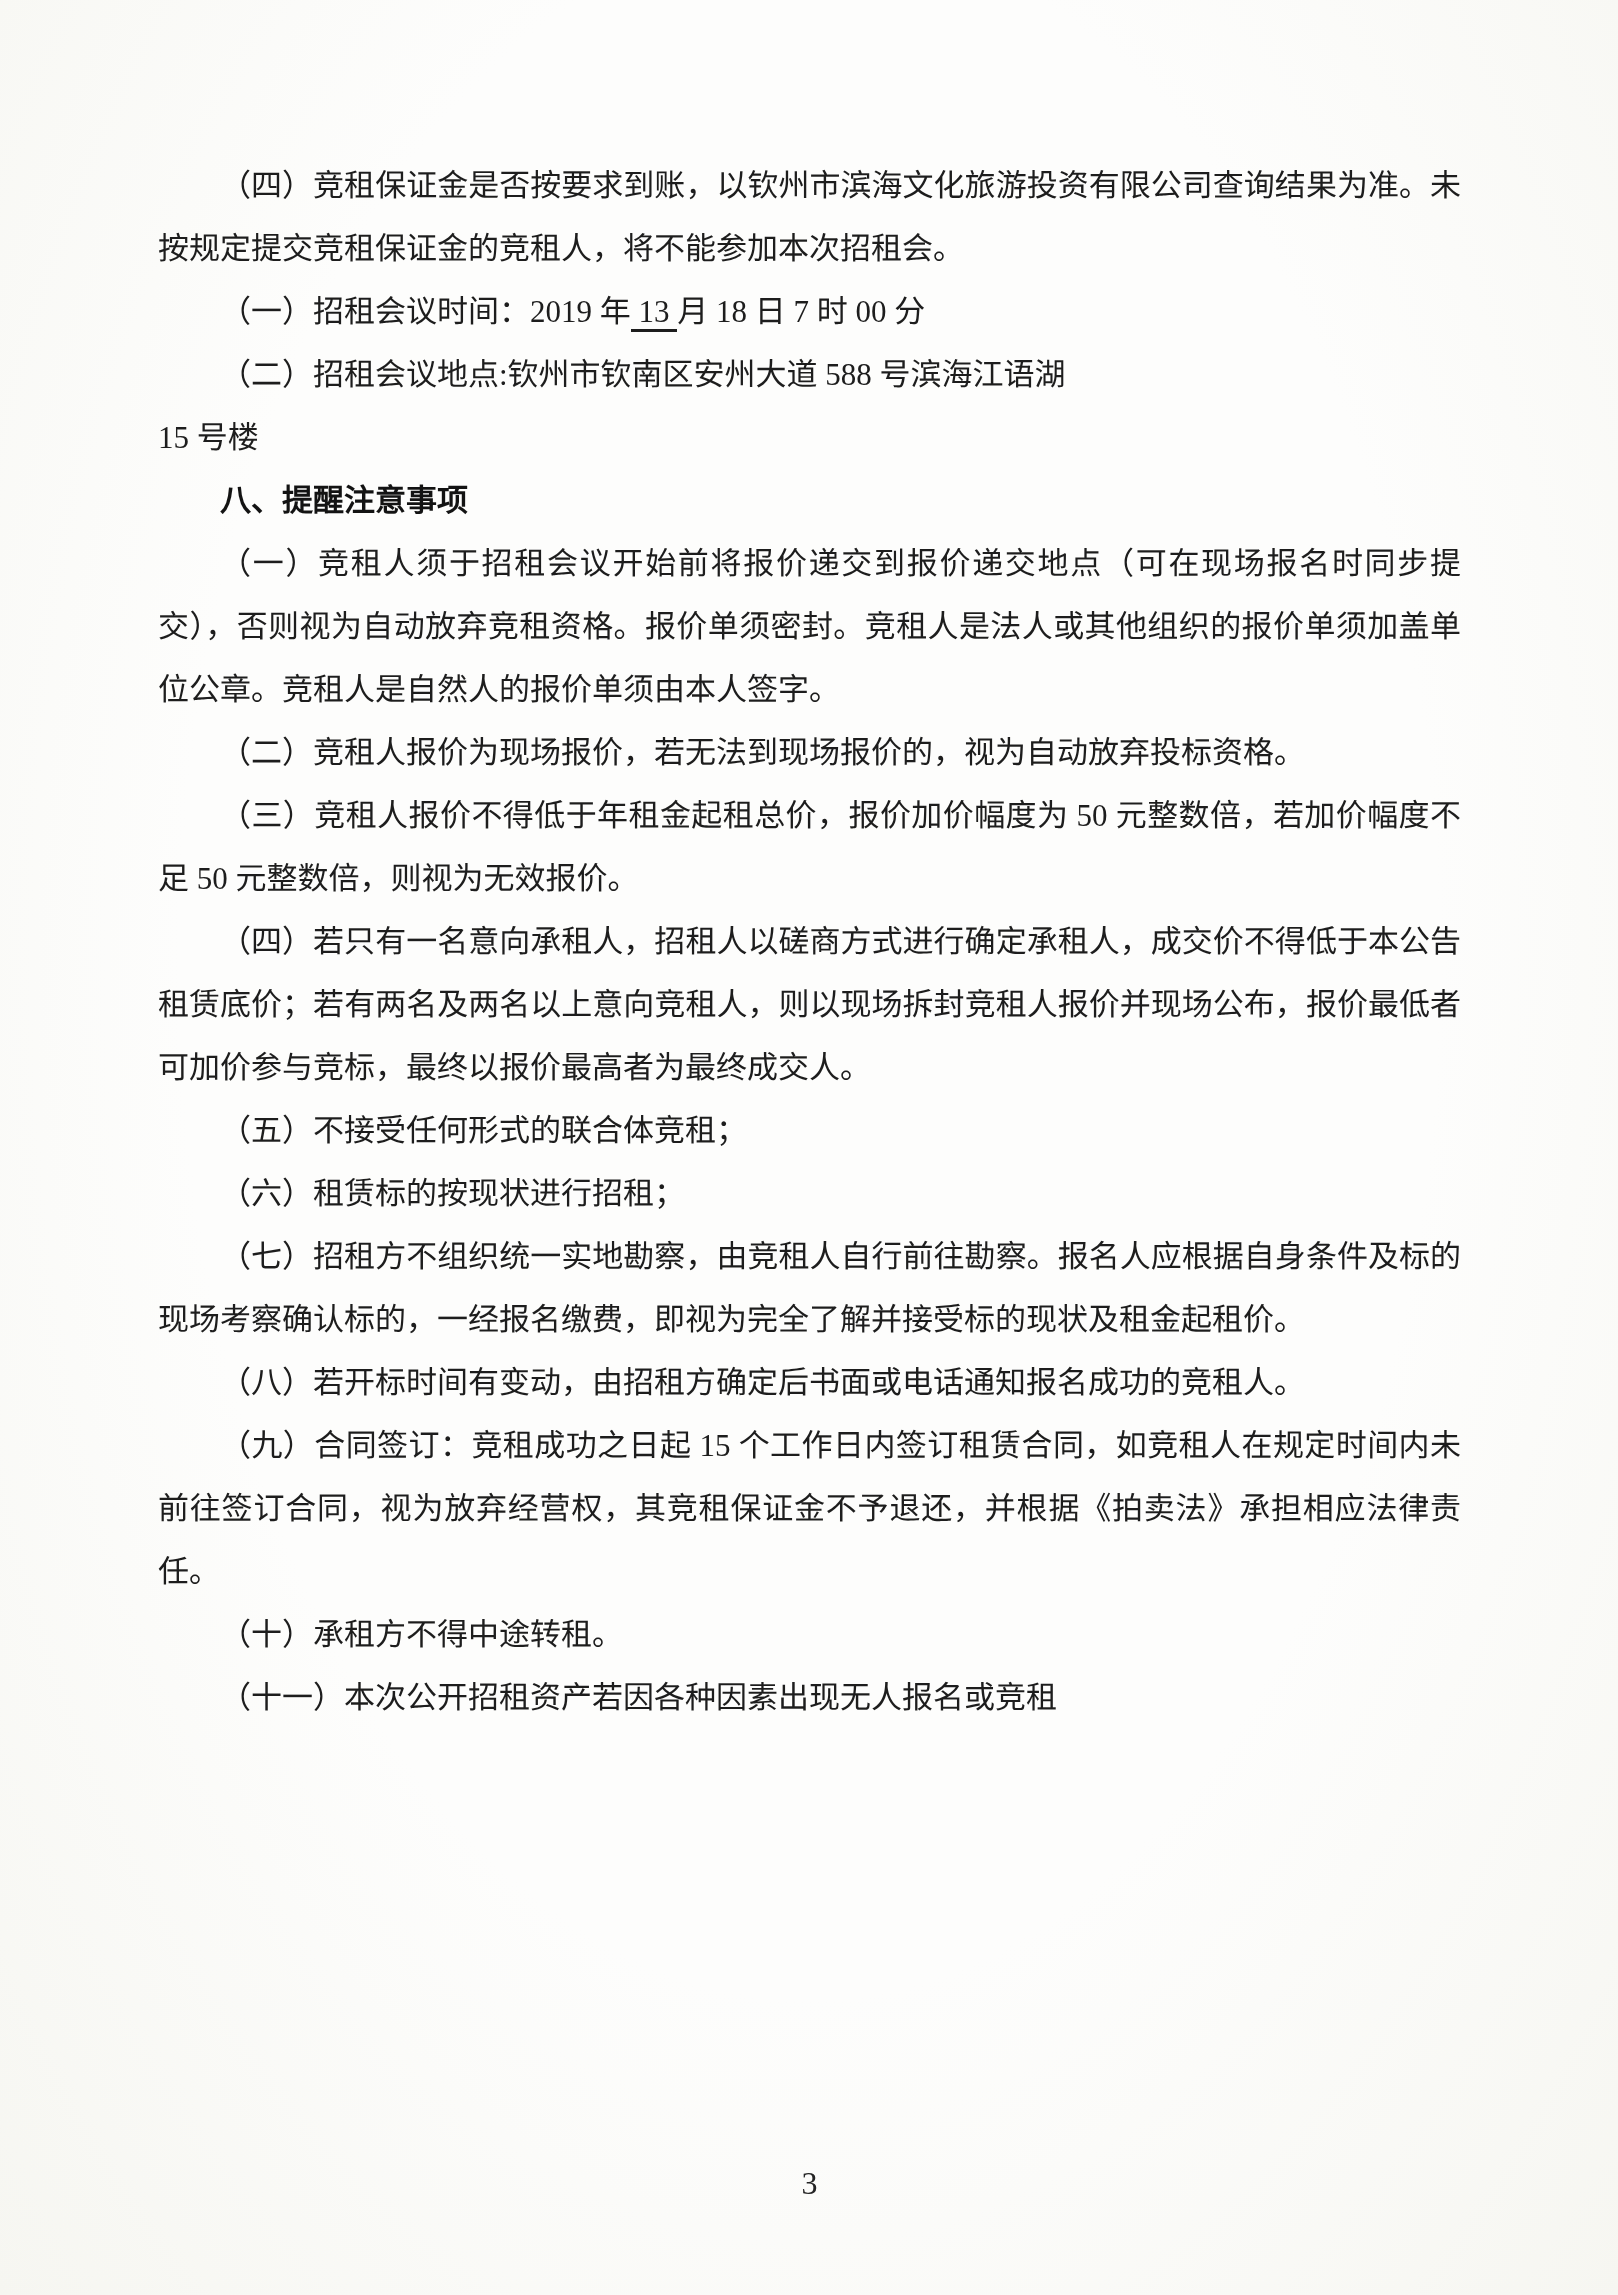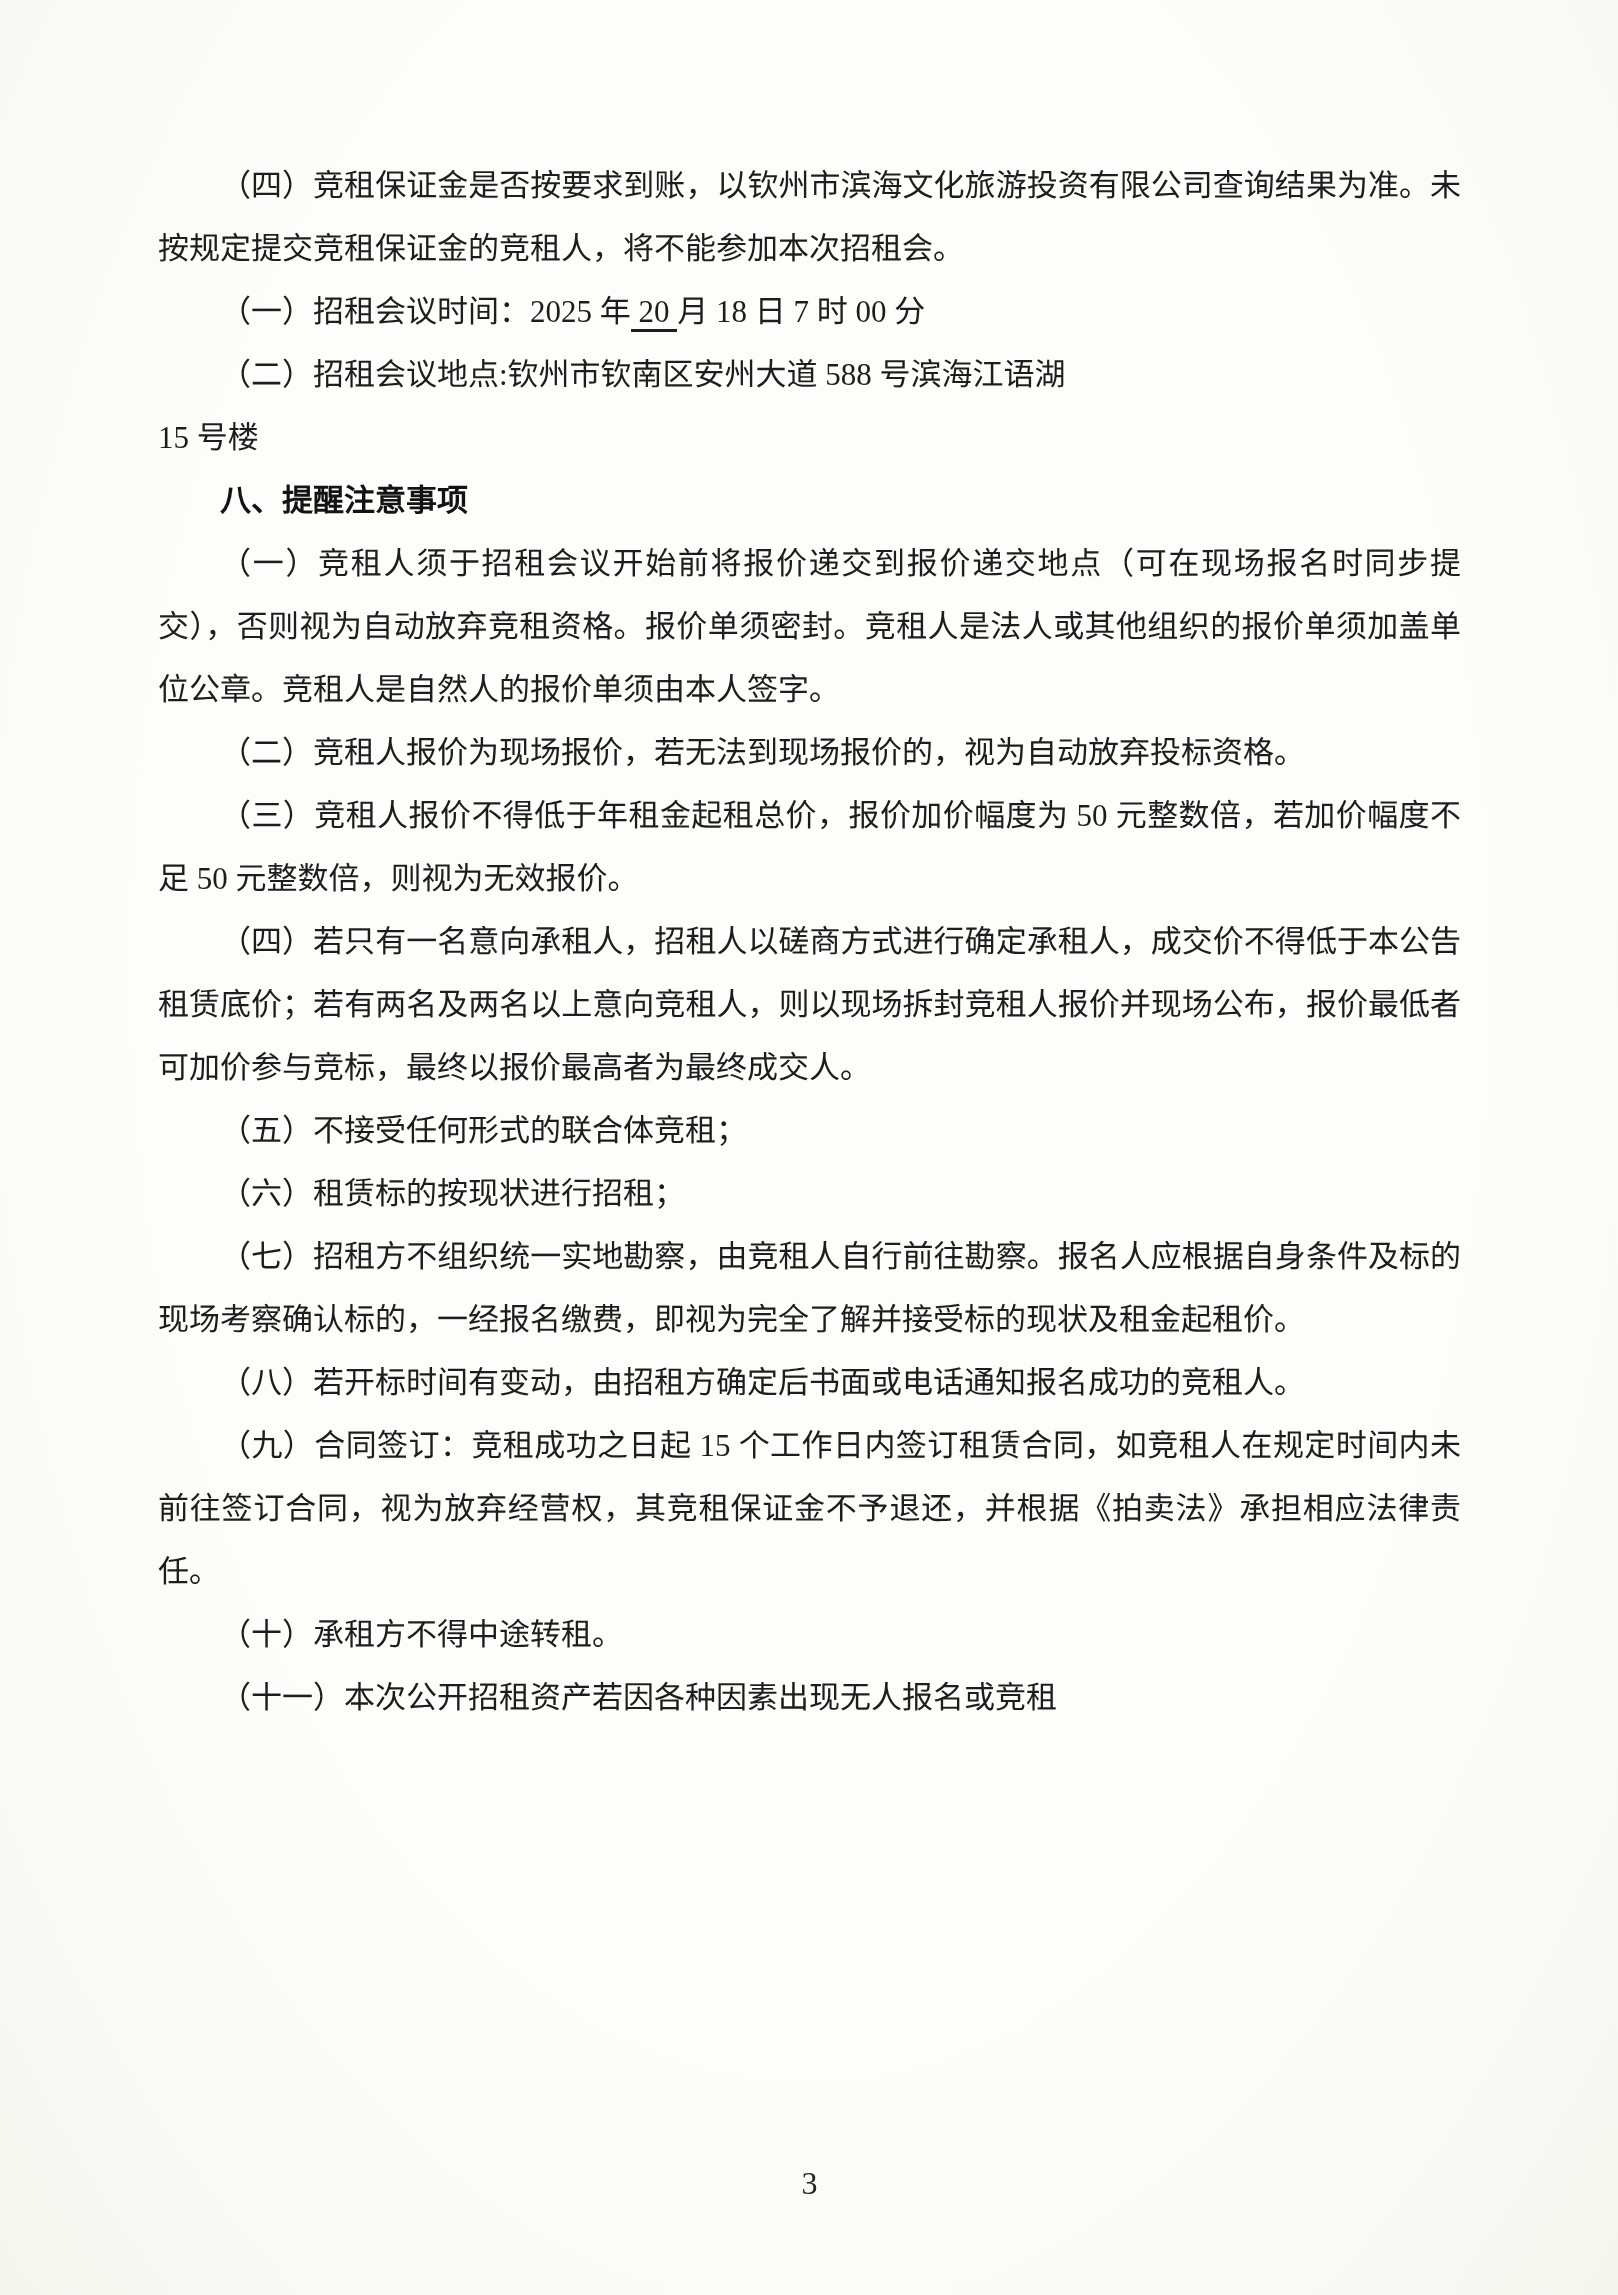--- a/index.html
+++ b/index.html
@@ -53,17 +53,17 @@
     font-size: 32px;
     line-height: 36px;
     color: #242424;
     font-family: "Liberation Serif", serif;
   }
 </style>
 </head>
 <body>
 
 <div class="page">
-  <div class="doc"><p class="body"><span>（四）竞租保证金是否按要求到账，以钦州市滨海文化旅游投资有限公司查询结果为准。未按规定提交竞租保证金的竞租人，将不能参加本次招租会。</span></p><p class="body"><span>（一）招租会议时间：2025 年</span><span class="u"> 20 </span><span>月 18 日 7 时 00 分</span></p><p class="body"><span>（二）招租会议地点:钦州市钦南区安州大道 588 号滨海江语湖
+  <div class="doc"><p class="body"><span>（四）竞租保证金是否按要求到账，以钦州市滨海文化旅游投资有限公司查询结果为准。未按规定提交竞租保证金的竞租人，将不能参加本次招租会。</span></p><p class="body"><span>（一）招租会议时间：2019 年</span><span class="u"> 13 </span><span>月 18 日 7 时 00 分</span></p><p class="body"><span>（二）招租会议地点:钦州市钦南区安州大道 588 号滨海江语湖
 15 号楼</span></p><p class="heading"><span>八、提醒注意事项</span></p><p class="body"><span>（一）竞租人须于招租会议开始前将报价递交到报价递交地点（可在现场报名时同步提交），否则视为自动放弃竞租资格。报价单须密封。竞租人是法人或其他组织的报价单须加盖单位公章。竞租人是自然人的报价单须由本人签字。</span></p><p class="body"><span>（二）竞租人报价为现场报价，若无法到现场报价的，视为自动放弃投标资格。</span></p><p class="body"><span>（三）竞租人报价不得低于年租金起租总价，报价加价幅度为 50 元整数倍，若加价幅度不足 50 元整数倍，则视为无效报价。</span></p><p class="body"><span>（四）若只有一名意向承租人，招租人以磋商方式进行确定承租人，成交价不得低于本公告租赁底价；若有两名及两名以上意向竞租人，则以现场拆封竞租人报价并现场公布，报价最低者可加价参与竞标，最终以报价最高者为最终成交人。</span></p><p class="body"><span>（五）不接受任何形式的联合体竞租；</span></p><p class="body"><span>（六）租赁标的按现状进行招租；</span></p><p class="body"><span>（七）招租方不组织统一实地勘察，由竞租人自行前往勘察。报名人应根据自身条件及标的现场考察确认标的，一经报名缴费，即视为完全了解并接受标的现状及租金起租价。</span></p><p class="body"><span>（八）若开标时间有变动，由招租方确定后书面或电话通知报名成功的竞租人。</span></p><p class="body"><span>（九）合同签订：竞租成功之日起 15 个工作日内签订租赁合同，如竞租人在规定时间内未前往签订合同，视为放弃经营权，其竞租保证金不予退还，并根据《拍卖法》承担相应法律责任。</span></p><p class="body"><span>（十）承租方不得中途转租。</span></p><p class="body"><span>（十一）本次公开招租资产若因各种因素出现无人报名或竞租</span></p></div>
   <div class="pagenum">3</div>
 </div>
 
 
 </body></html>

